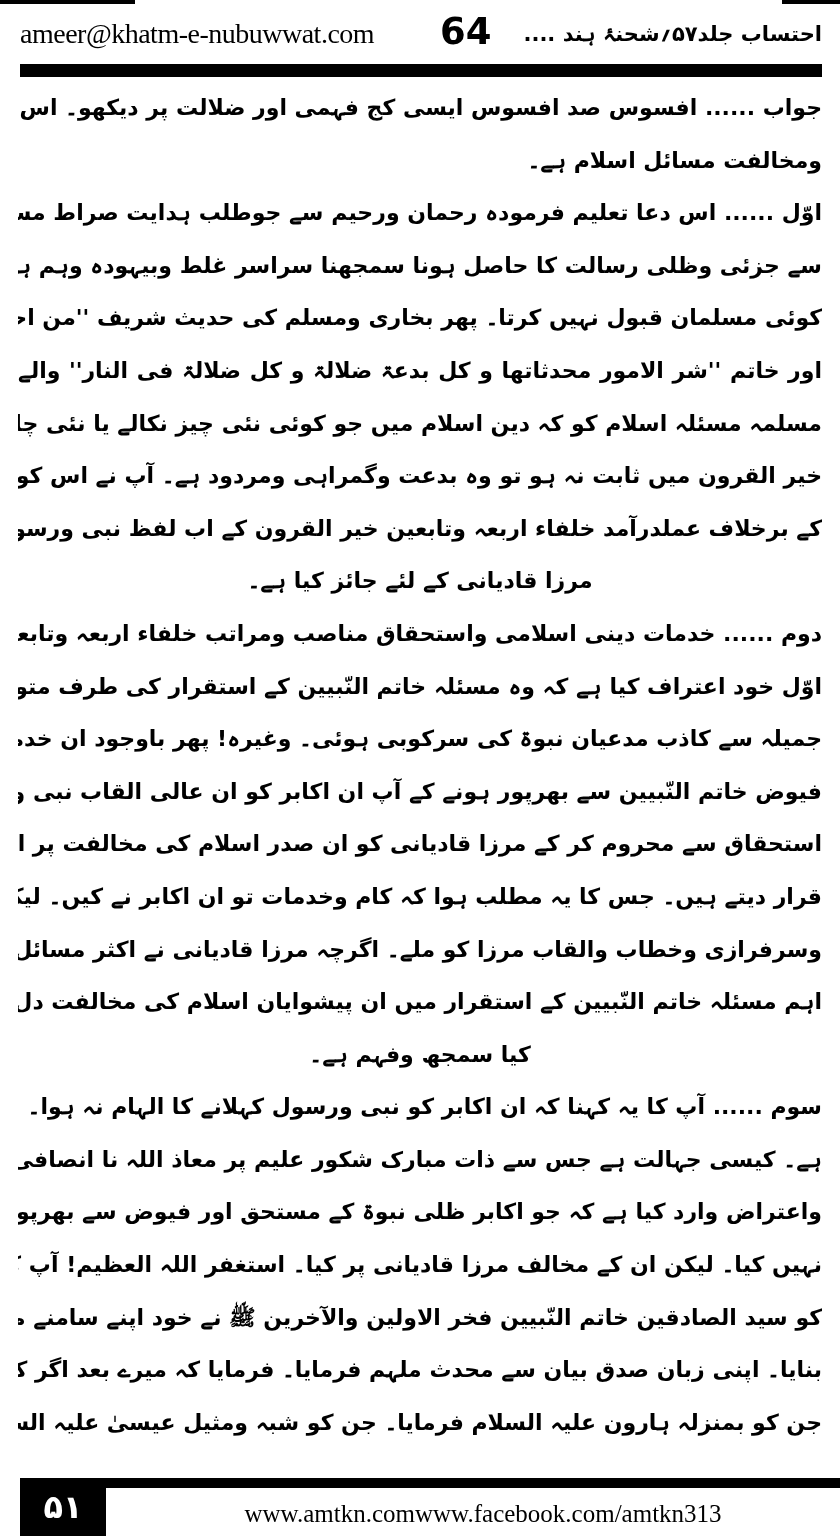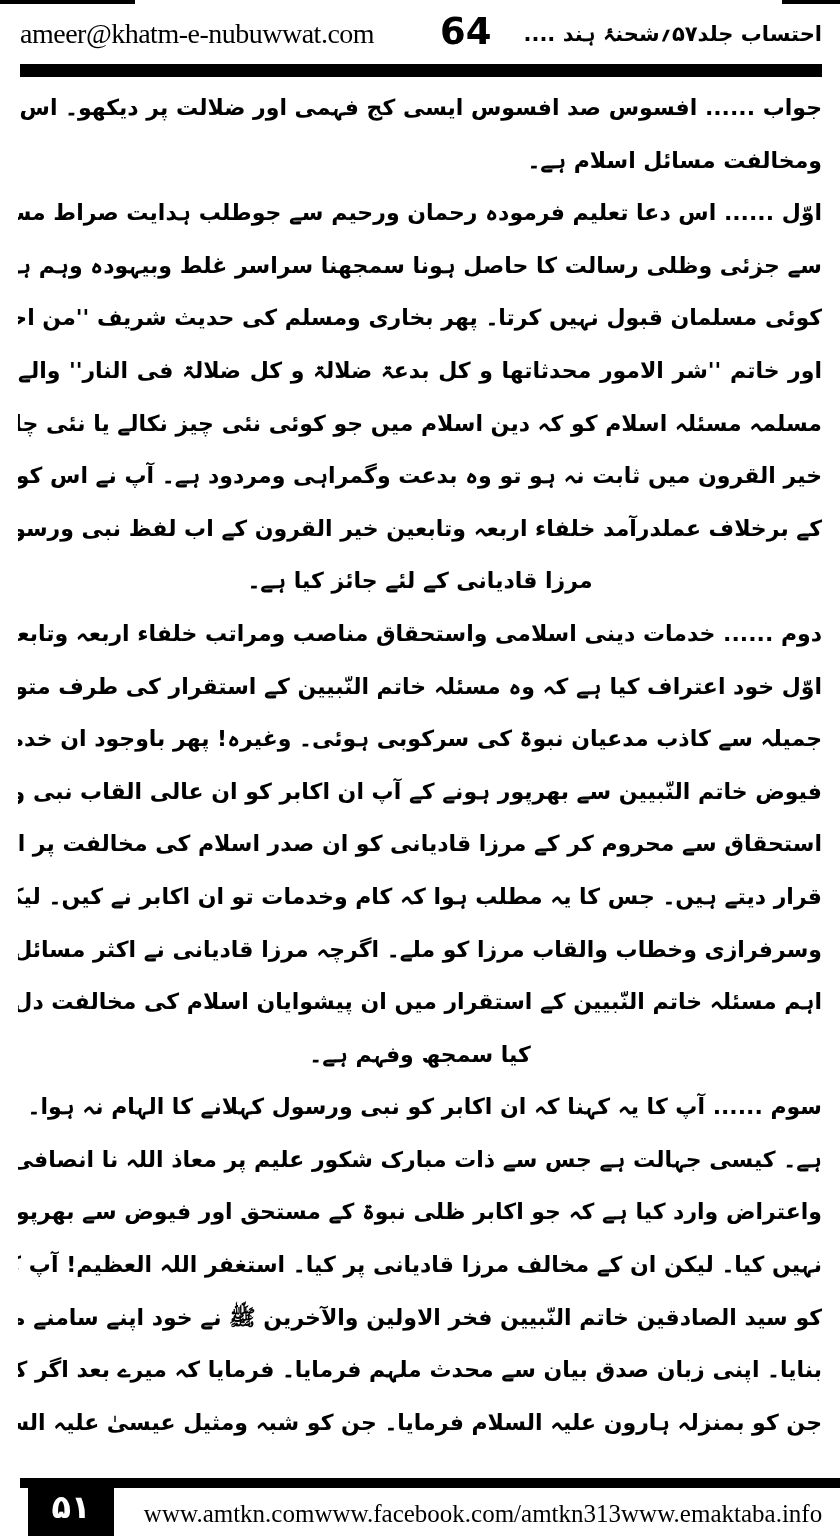--- a/index.html
+++ b/index.html
@@ -58,21 +58,20 @@
   .footer-rule {
     position:absolute; left:20px; top:1478px;
     width:820px; height:10px; background:#000;
   }
   .footer-pagebox {
     position:absolute; left:20px; top:1478px;
     width:86px; height:58px; background:#000;
     color:#fff; font-size:32px; font-weight:bold;
     display:flex; align-items:center; justify-content:center;
     direction:rtl;
-    margin-left:8px;
   }
   .footer-links {
     position:absolute; left:120px; top:1492px;
     width:726px; height:44px;
     display:flex; align-items:center; justify-content:center;
     font-family:"Liberation Serif", serif;
     font-weight:normal; font-size:25px;
     white-space:nowrap;
   }
 </style>
@@ -118,16 +117,15 @@
       <div class="line justify">جن کو بمنزلہ ہارون علیہ السلام فرمایا۔ جن کو شبہ ومثیل عیسیٰ علیہ السلام فرمایا وغیرہ تو اس ذات</div>
     </div>
 
   <div class="footer-rule"></div>
   <div class="footer-pagebox">
     <span>۵۱</span>
   </div>
   <div class="footer-links">
     <span>www.amtkn.com</span>
     <span>www.facebook.com/amtkn313</span>
-    <span>www.emaktaba.info</span>
   </div>
 
 </div>
 
 </body></html>

